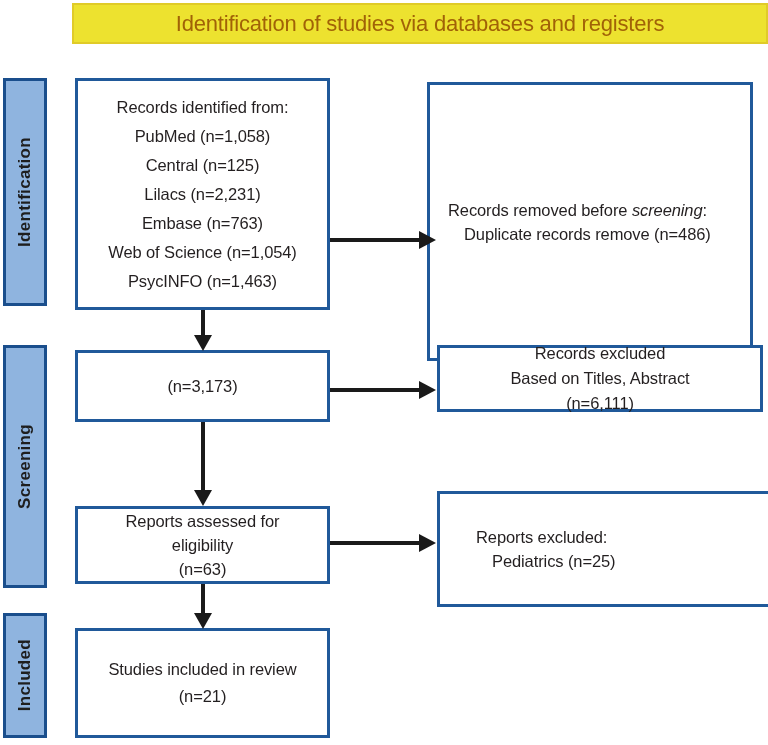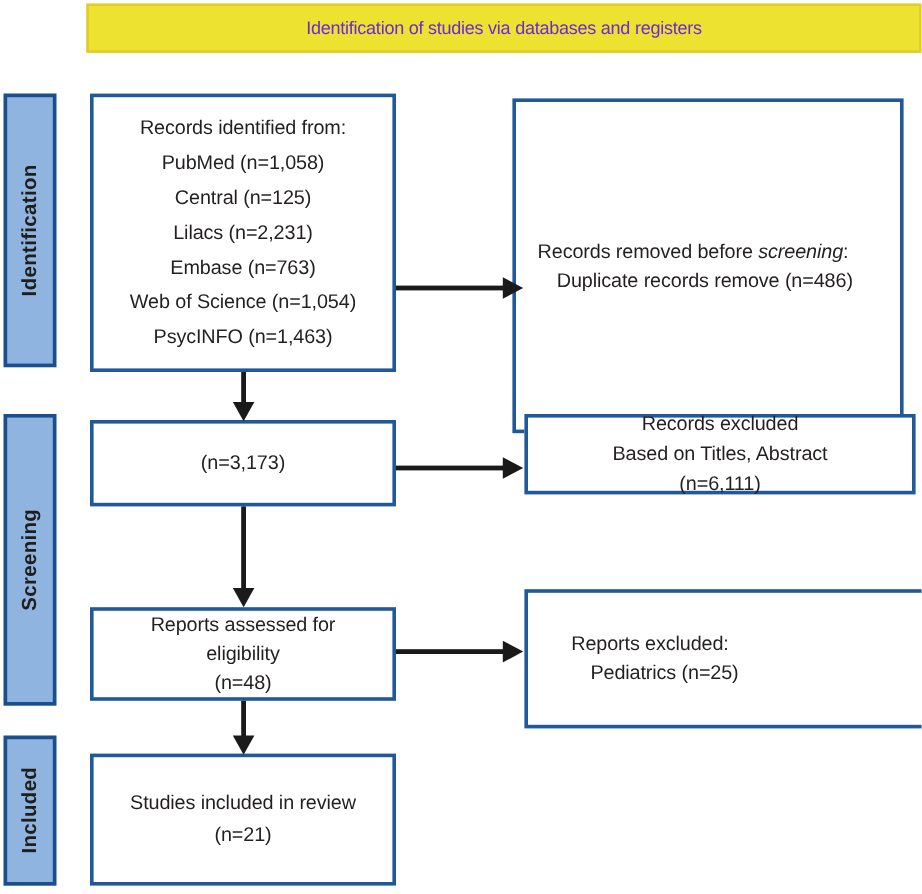--- a/index.html
+++ b/index.html
@@ -27,22 +27,22 @@
   
   .header-banner{
     position:absolute;
     left:72px; top:3px;
     width:696px; height:41px;
     background:var(--header-bg);
     border:2px solid var(--header-border);
     display:flex;align-items:center;justify-content:center;
   }
   .header-banner .title{
-    font-size:15px;
-    color:#6d28d9;
+    font-size:22px;
+    color:#a16207;
     letter-spacing:-0.2px;
   }
   
   .stage{
     position:absolute;
     left:3px;
     width:44px;
     background:var(--stage-fill);
     border:3px solid var(--stage-border);
     display:flex;align-items:center;justify-content:center;
@@ -155,21 +155,21 @@
 
   <div class="fbox center box-rec-excl">
     <span class="line">Records excluded</span>
     <span class="line">Based on Titles, Abstract</span>
     <span class="line">(n=6,111)</span>
   </div>
 
   <div class="fbox center box-assessed">
     <span class="line">Reports assessed for</span>
     <span class="line">eligibility</span>
-    <span class="line">(n=48)</span>
+    <span class="line">(n=63)</span>
   </div>
 
   <div class="fbox box-rep-excl">
     <span class="line">Reports excluded:</span>
     <span class="line indent">Pediatrics (n=25)</span>
   </div>
 
   <div class="fbox center box-included">
     <span class="line">Studies included in review</span>
     <span class="line">(n=21)</span>

